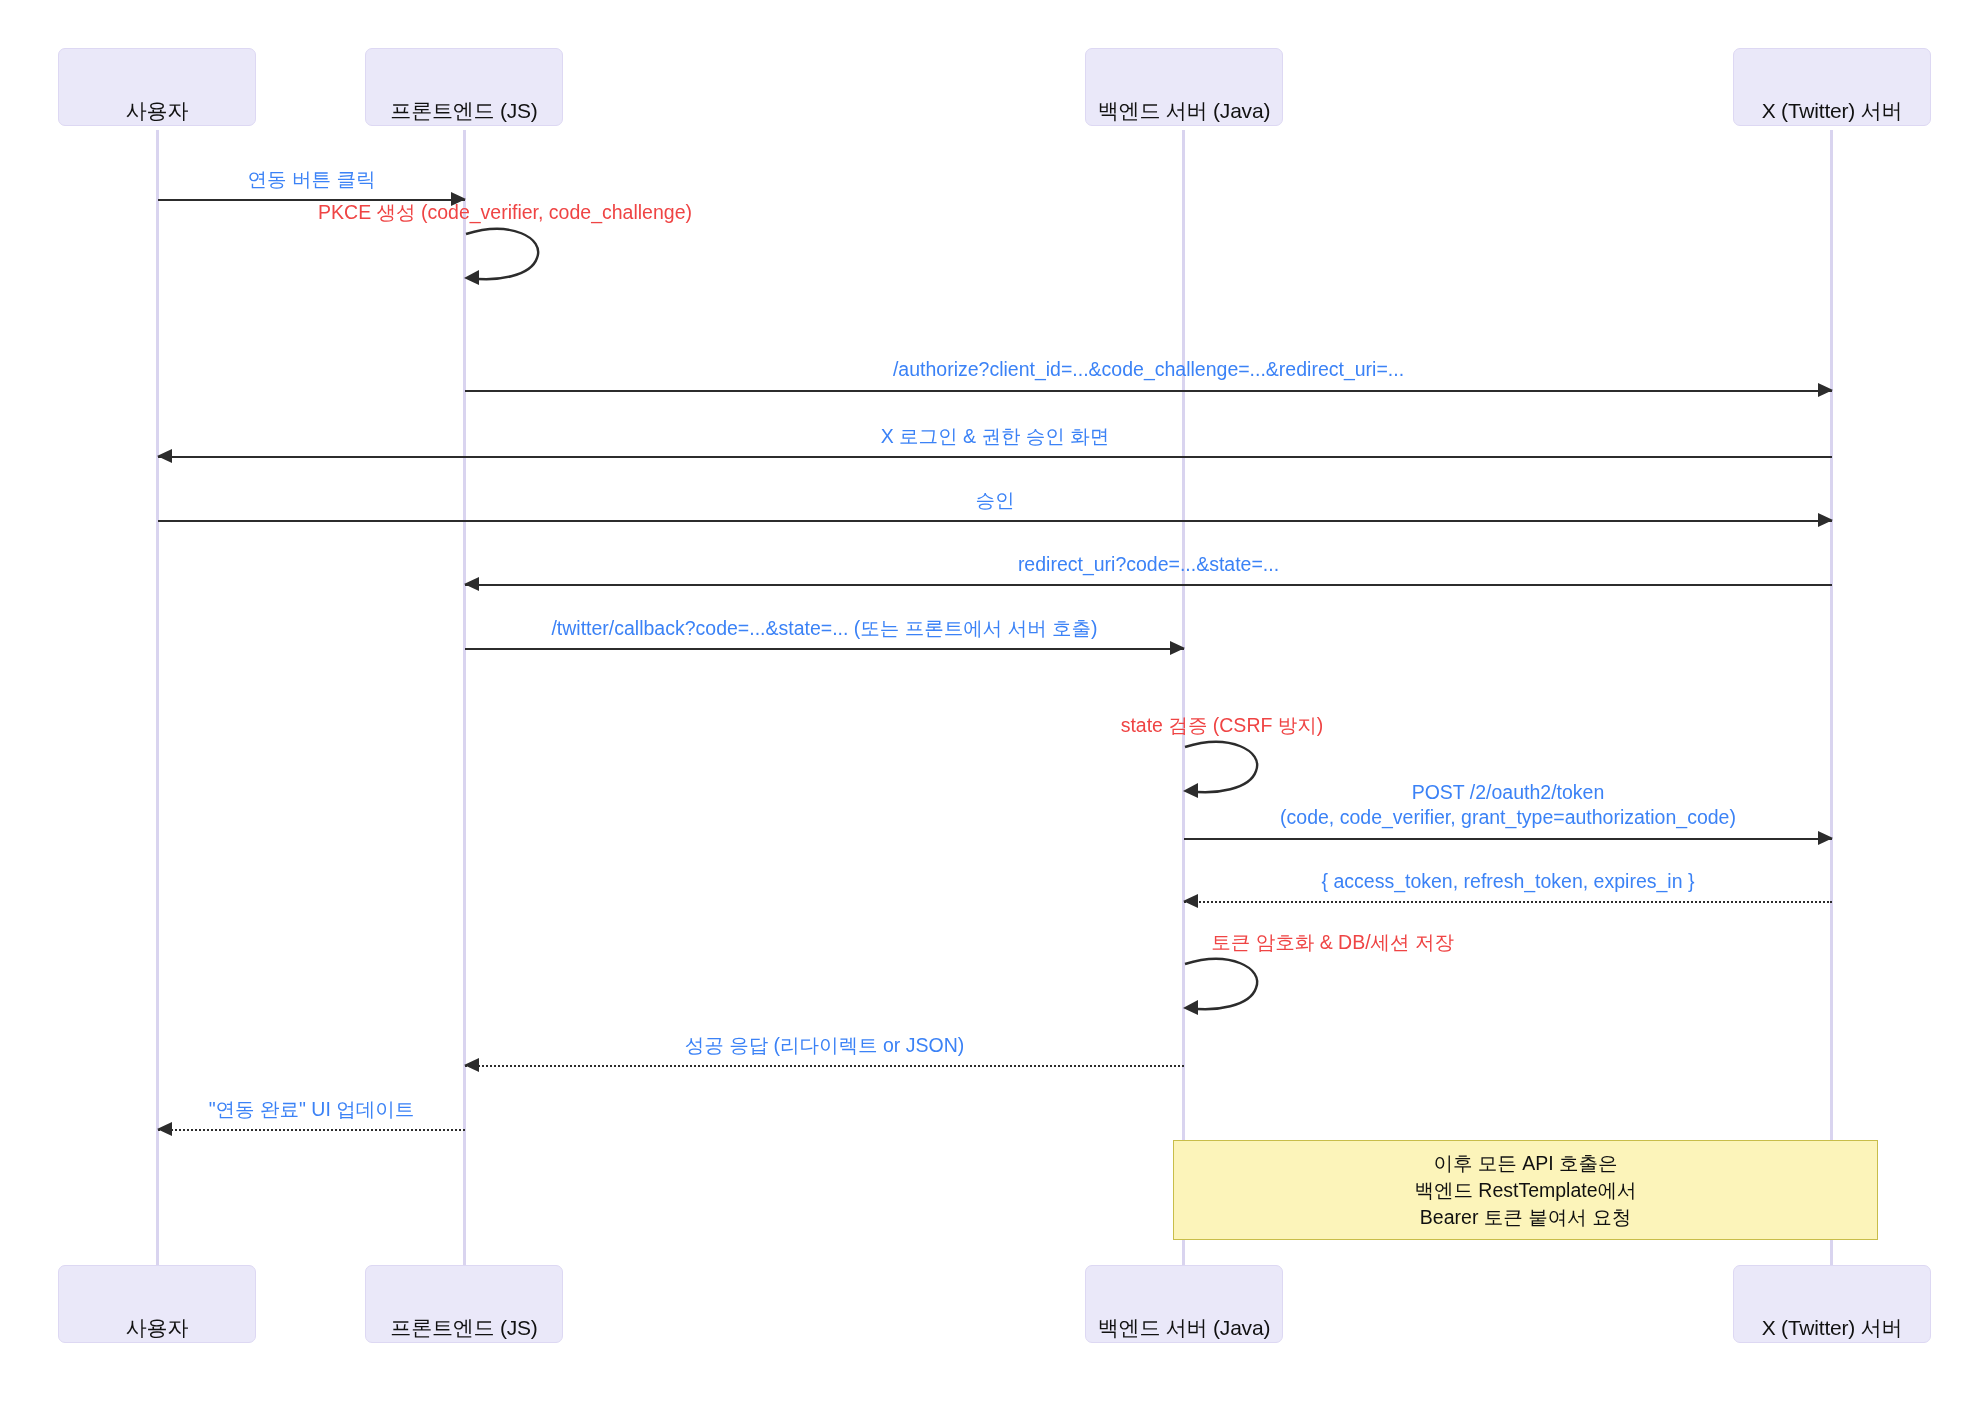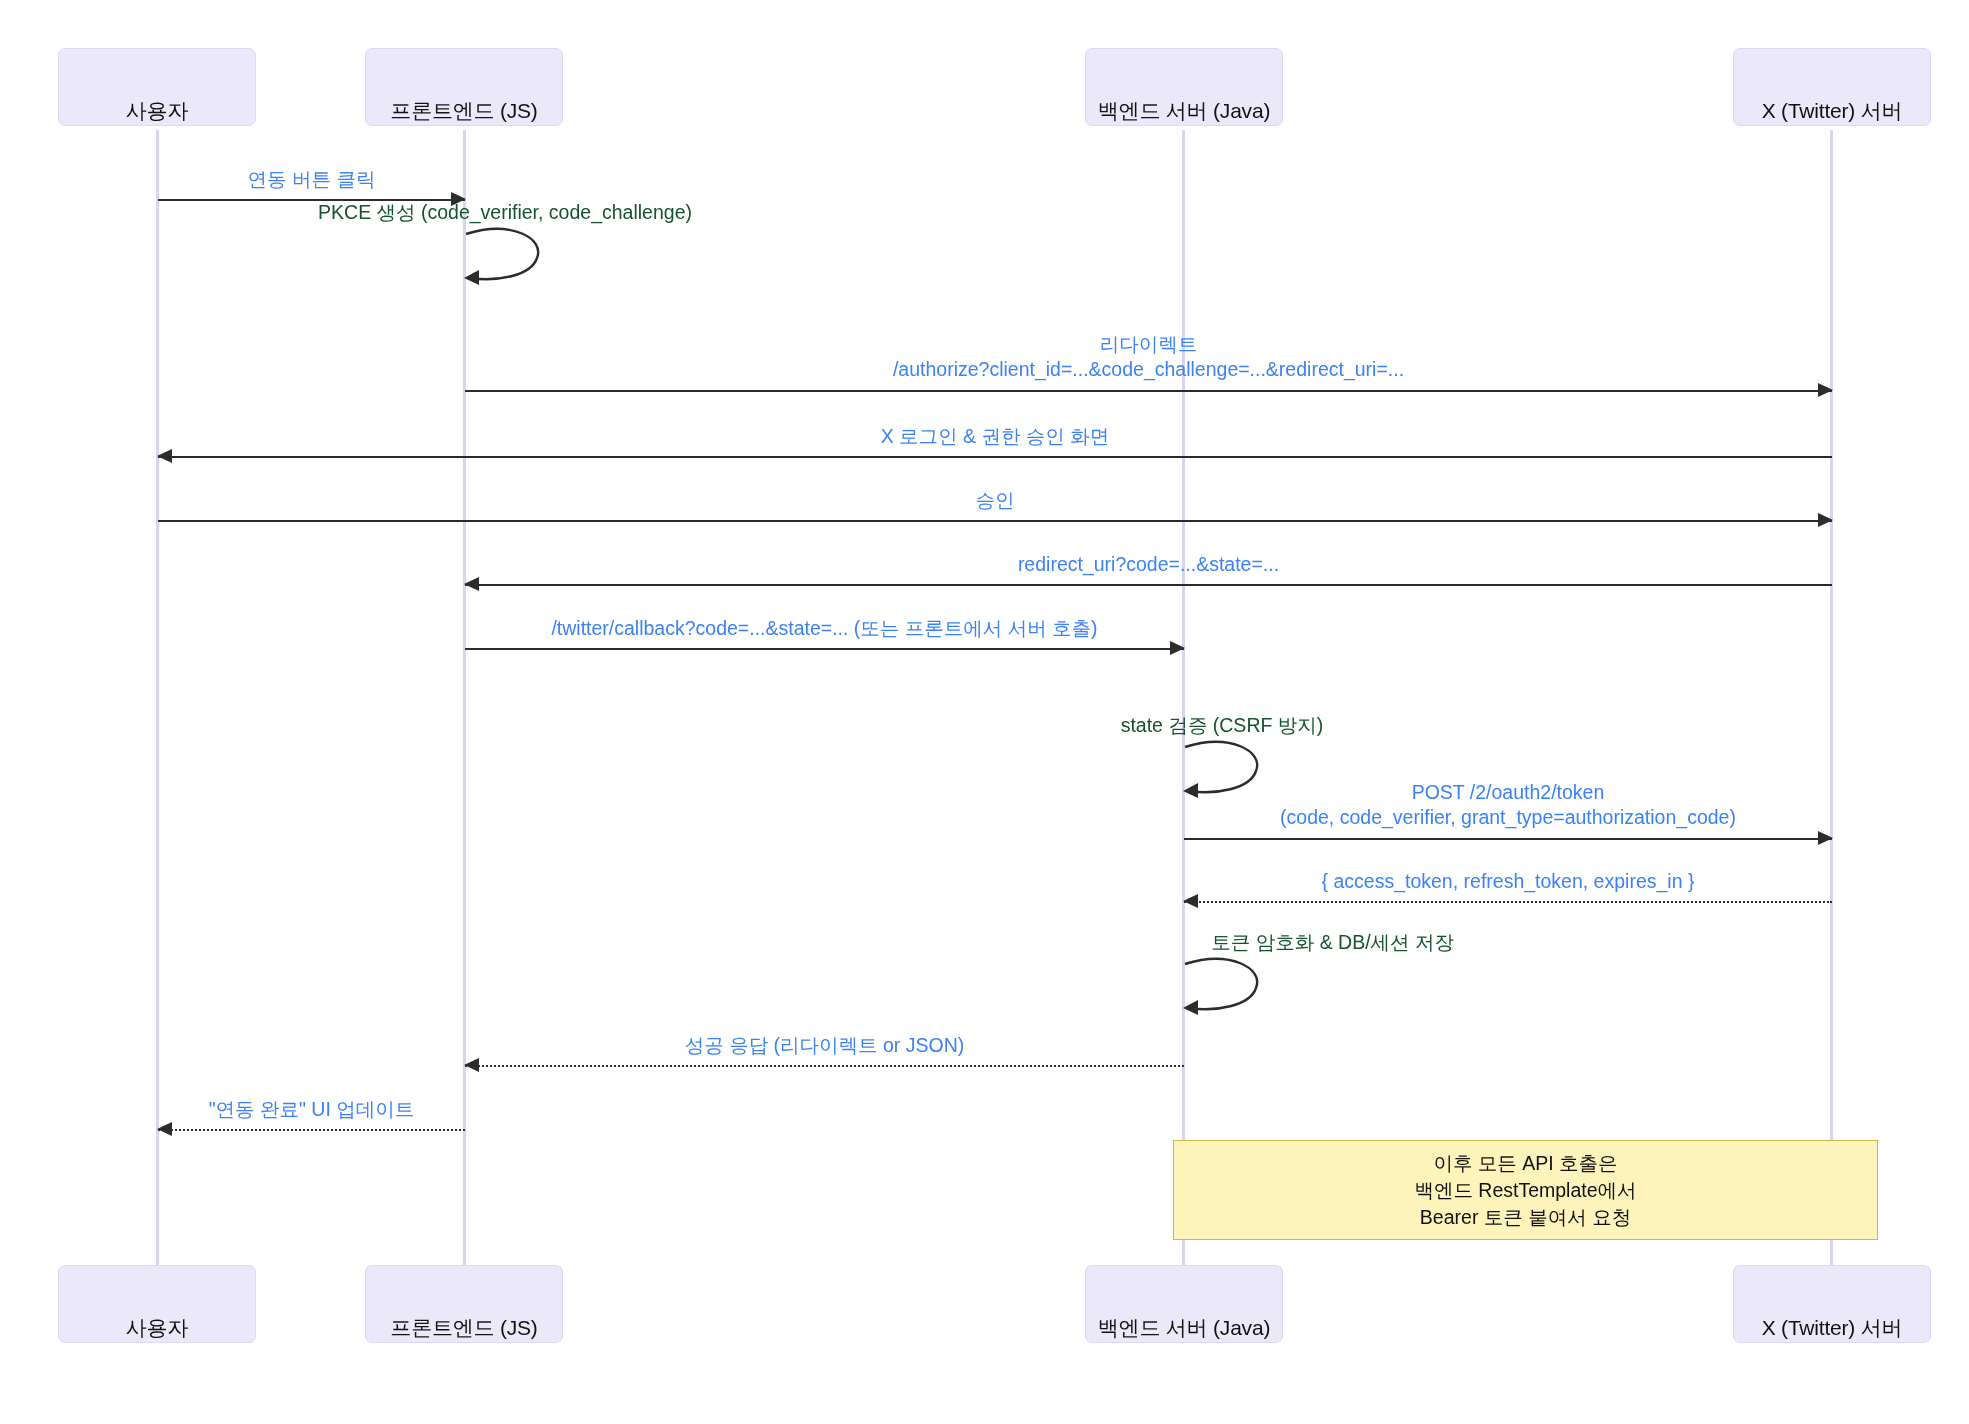--- a/index.html
+++ b/index.html
@@ -82,21 +82,21 @@
   }
   .msg .label.two-line {
     bottom: 5px;
   }
   .selfmsg {
     position: absolute;
   }
   .selfmsg .label {
     position: absolute;
     white-space: nowrap;
-    color: #14532d;
+    color: #ef4444;
     font-size: 19.5px;
     line-height: 25px;
     text-align: center;
   }
   .selfmsg svg {
     position: absolute;
     overflow: visible;
   }
   .note {
     position: absolute;
@@ -149,21 +149,20 @@
     <svg width="90" height="62" viewBox="0 0 90 62">
       <path d="M 1 6 C 46 -8, 80 10, 72 30 C 66 48, 32 54, 4 50" fill="none" stroke="#2c2c2c" stroke-width="2.4"></path>
       <polygon points="14,42 14,57 -1,50" fill="#2c2c2c"></polygon>
     </svg>
   </div>
 
   <div class="msg" style="left:465px; width:1367px; top:390px;">
     <div class="line"></div>
     <div class="arrowhead right"></div>
     <div class="label two-line" style="bottom:8px;">
-      <div>리다이렉트</div>
       <div>/authorize?client_id=...&amp;code_challenge=...&amp;redirect_uri=...</div>
     </div>
   </div>
 
   <div class="msg" style="left:158px; width:1674px; top:456px;">
     <div class="line"></div>
     <div class="arrowhead left"></div>
     <div class="label">X 로그인 &amp; 권한 승인 화면</div>
   </div>
 

